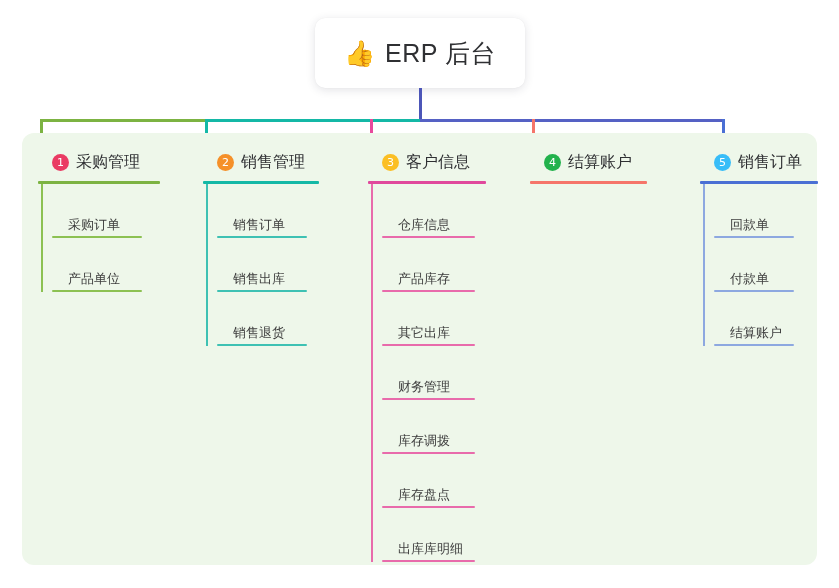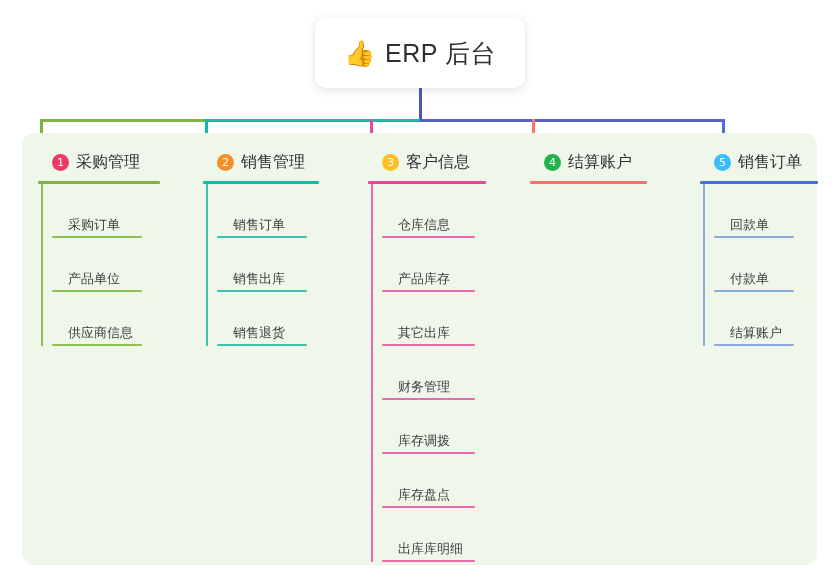--- a/index.html
+++ b/index.html
@@ -163,24 +163,20 @@
         <div class="leaves">
           <div class="spine" style="background: rgb(140, 193, 82);"></div>
           <div class="leaf">
             <span class="leaf-label">采购订单</span>
             <div class="leaf-rule" style="background: rgb(140, 193, 82); width: 90px;"></div>
           </div>
           <div class="leaf">
             <span class="leaf-label">产品单位</span>
             <div class="leaf-rule" style="background: rgb(140, 193, 82); width: 90px;"></div>
           </div>
-          <div class="leaf">
-            <span class="leaf-label">供应商信息</span>
-            <div class="leaf-rule" style="background: rgb(140, 193, 82); width: 90px;"></div>
-          </div>
         </div>
       </div>
       <div class="column" style="left: 181px; top: 12px; width: 165px;">
         <div class="col-head">
           <span class="badge" style="background: rgb(245, 144, 41);">2</span>
           <span class="col-title">销售管理</span>
         </div>
         <div class="col-rule" style="background: rgb(20, 184, 166); width: 116px;"></div>
         <div class="leaves">
           <div class="spine" style="background: rgb(62, 193, 179);"></div>

